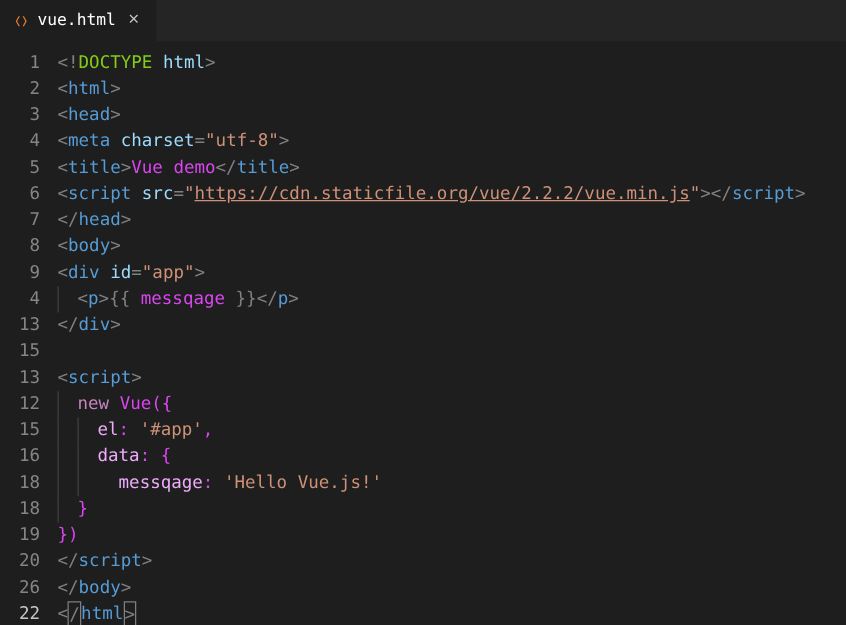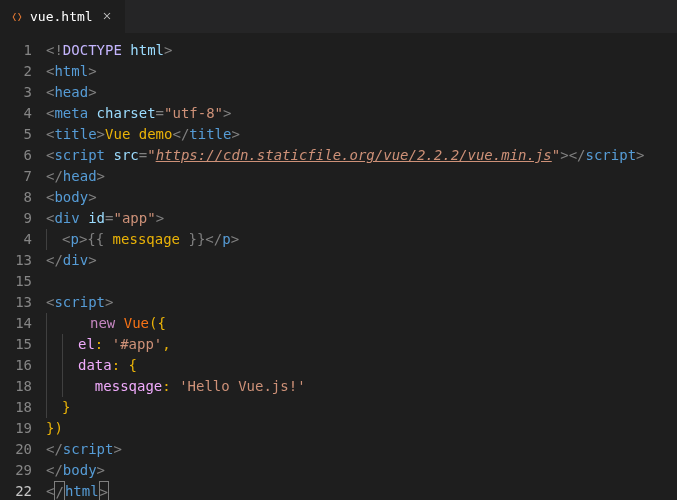--- a/index.html
+++ b/index.html
@@ -63,27 +63,27 @@
     display: inline-block;
     height: 21px;
     margin-left: 0;
     box-sizing: border-box;
   }
   
   .p  { color: #808080; }       
   .t  { color: #569cd6; }       
   .a  { color: #9cdcfe; }       
   .s  { color: #ce9178; }       
-  .kw { color: #c586c0; margin-left: 28px; }       
-  .fn { color: #f97316; }       
+  .kw { color: #c586c0; }       
+  .fn { color: #d946ef; }       
   .id { color: #f0abfc; }       
-  .tx { color: #eab308; }       
+  .tx { color: #d946ef; }       
   .d  { color: #808080; }       
-  .ul { text-decoration: underline; font-style: italic; }
-  .doctype { color: #c4b5fd; }
+  .ul { text-decoration: underline; }
+  .doctype { color: #84cc16; }
   .cursorbox {
     border:1px solid #7f7f7f;
     padding:0 0;
   }
 </style>
 </head>
 <body>
 
 <div class="tabbar">
   <div class="tab">
@@ -109,24 +109,24 @@
       <div class="ln">4</div>
       <div class="ln">5</div>
       <div class="ln">6</div>
       <div class="ln">7</div>
       <div class="ln">8</div>
       <div class="ln">9</div>
       <div class="ln">4</div>
       <div class="ln">13</div>
       <div class="ln">15</div>
       <div class="ln">13</div>
-      <div class="ln">14</div>
+      <div class="ln">12</div>
       <div class="ln">15</div>
       <div class="ln">16</div>
       <div class="ln">18</div>
       <div class="ln">18</div>
       <div class="ln">19</div>
       <div class="ln">20</div>
-      <div class="ln">29</div>
+      <div class="ln">26</div>
       <div class="ln active">22</div>
     </div>
   <div class="code" id="code"><div class="codeline"><span class="p">&lt;!</span><span class="doctype">DOCTYPE</span><span class="tx"> </span><span class="a">html</span><span class="p">&gt;</span></div><div class="codeline"><span class="p">&lt;</span><span class="t">html</span><span class="p">&gt;</span></div><div class="codeline"><span class="p">&lt;</span><span class="t">head</span><span class="p">&gt;</span></div><div class="codeline"><span class="p">&lt;</span><span class="t">meta</span><span class="tx"> </span><span class="a">charset</span><span class="p">=</span><span class="s">"utf-8"</span><span class="p">&gt;</span></div><div class="codeline"><span class="p">&lt;</span><span class="t">title</span><span class="p">&gt;</span><span class="tx">Vue demo</span><span class="p">&lt;/</span><span class="t">title</span><span class="p">&gt;</span></div><div class="codeline"><span class="p">&lt;</span><span class="t">script</span><span class="tx"> </span><span class="a">src</span><span class="p">=</span><span class="s">"</span><span class="s ul">https://cdn.staticfile.org/vue/2.2.2/vue.min.js</span><span class="s">"</span><span class="p">&gt;&lt;/</span><span class="t">script</span><span class="p">&gt;</span></div><div class="codeline"><span class="p">&lt;/</span><span class="t">head</span><span class="p">&gt;</span></div><div class="codeline"><span class="p">&lt;</span><span class="t">body</span><span class="p">&gt;</span></div><div class="codeline"><span class="p">&lt;</span><span class="t">div</span><span class="tx"> </span><span class="a">id</span><span class="p">=</span><span class="s">"app"</span><span class="p">&gt;</span></div><div class="codeline"><span class="indent-guide" style="padding-left: 0px; width: 16px;">&nbsp;&nbsp;</span><span class="p">&lt;</span><span class="t">p</span><span class="p">&gt;</span><span class="d">{{</span><span class="tx"> messqage </span><span class="d">}}</span><span class="p">&lt;/</span><span class="t">p</span><span class="p">&gt;</span></div><div class="codeline"><span class="p">&lt;/</span><span class="t">div</span><span class="p">&gt;</span></div><div class="codeline"></div><div class="codeline"><span class="p">&lt;</span><span class="t">script</span><span class="p">&gt;</span></div><div class="codeline"><span class="indent-guide" style="padding-left: 0px; width: 16px;">&nbsp;&nbsp;</span><span class="kw">new</span><span class="tx"> </span><span class="fn">Vue</span><span class="tx">({</span></div><div class="codeline"><span class="indent-guide" style="padding-left: 0px; width: 16px;">&nbsp;&nbsp;</span><span class="indent-guide" style="padding-left: 0px; width: 16px;">&nbsp;&nbsp;</span><span class="id">el</span><span class="tx">: </span><span class="s">'#app'</span><span class="tx">,</span></div><div class="codeline"><span class="indent-guide" style="padding-left: 0px; width: 16px;">&nbsp;&nbsp;</span><span class="indent-guide" style="padding-left: 0px; width: 16px;">&nbsp;&nbsp;</span><span class="id">data</span><span class="tx">: {</span></div><div class="codeline"><span class="indent-guide" style="padding-left: 0px; width: 16px;">&nbsp;&nbsp;</span><span class="indent-guide" style="padding-left: 0px; width: 16px;">&nbsp;&nbsp;</span><span class="tx">  </span><span class="id">messqage</span><span class="tx">: </span><span class="s">'Hello Vue.js!'</span></div><div class="codeline"><span class="indent-guide" style="padding-left: 0px; width: 16px;">&nbsp;&nbsp;</span><span class="tx">}</span></div><div class="codeline"><span class="tx">})</span></div><div class="codeline"><span class="p">&lt;/</span><span class="t">script</span><span class="p">&gt;</span></div><div class="codeline"><span class="p">&lt;/</span><span class="t">body</span><span class="p">&gt;</span></div><div class="codeline"><span class="p">&lt;</span><span class="p cursorbox">/</span><span class="t">html</span><span class="p cursorbox">&gt;</span></div></div>
 </div>
 
 </body></html>

